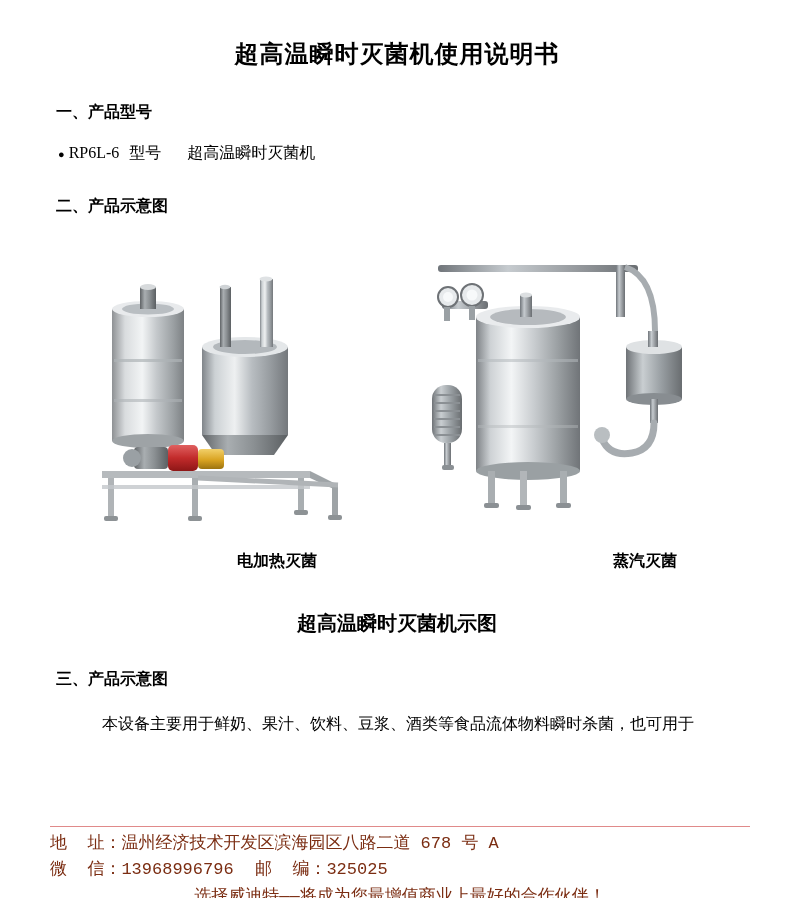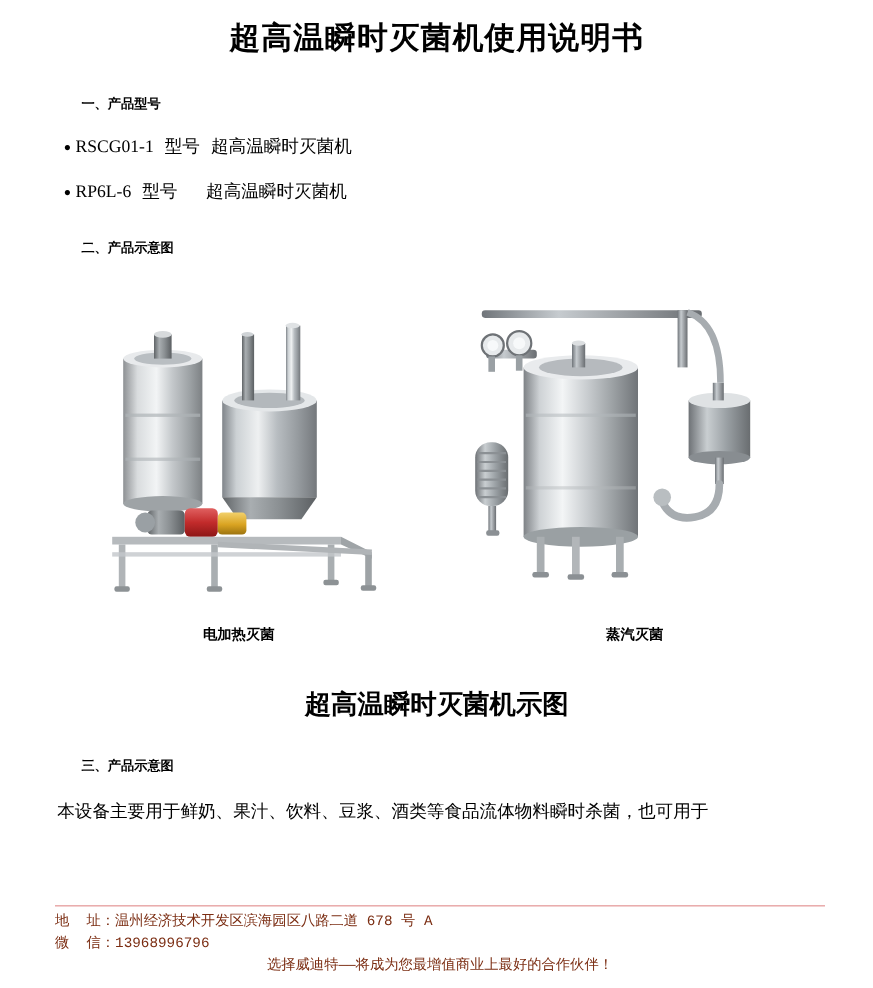--- a/index.html
+++ b/index.html
@@ -17,31 +17,31 @@
   }
   .page {
     position: relative;
     width: 794px;
     height: 898px;
     box-sizing: border-box;
     padding: 0 50px;
   }
   .doc-title {
     text-align: center;
-    font-size: 28px;
+    font-size: 24px;
     font-weight: bold;
-    margin-top: 16px;
+    margin-top: 38px;
     letter-spacing: 1px;
     font-family: "Liberation Serif", "DejaVu Serif", serif;
   }
   .section-heading {
-    font-size: 12px;
+    font-size: 16px;
     font-weight: bold;
     margin-top: 32px;
-    margin-left: 24px;
+    margin-left: 6px;
   }
   .bullet-line {
     font-size: 16px;
     margin-top: 20px;
     margin-left: 8px;
   }
   .bullet-dot {
     font-size: 11px;
     vertical-align: middle;
     margin-right: 4px;
@@ -66,52 +66,53 @@
     width: 300px;
     height: 300px;
   }
   .caption-row {
     display: flex;
     justify-content: center;
     gap: 160px;
     margin-top: 12px;
   }
   .caption {
-    font-size: 13px;
+    font-size: 16px;
     font-weight: bold;
     width: 200px;
-    text-align: center;
+    text-align: right;
   }
   .figure-title {
     text-align: center;
-    font-size: 24px;
+    font-size: 20px;
     font-weight: bold;
     margin-top: 38px;
   }
   .body-text {
     font-size: 16px;
     margin-top: 22px;
     margin-left: 2px;
     line-height: 1.5;
+    text-align: center;
   }
 
   
   .footer {
     position: absolute;
     left: 50px;
     right: 44px;
     bottom: 26px;
   }
   .footer-rule {
     border-top: 1.2px solid #e08a8a;
     margin-bottom: 4px;
   }
   .footer-line {
     font-family: "Liberation Mono", "DejaVu Sans Mono", monospace;
-    font-size: 13px;
+    font-size: 17px;
     color: #7b2d12;
     display: flex;
     white-space: pre;
     line-height: 1.55;
   }
   .footer-line.center {
     justify-content: center;
   }
   .footer-link {
     color: #1a1ad0;
@@ -126,23 +127,20 @@
 </style>
 </head>
 <body>
 
 <div class="page">
 
   <div class="doc-title">超高温瞬时灭菌机使用说明书</div>
 
   <div class="section-heading">一、产品型号</div>
 
-  <div class="bullet-line">
-    <span class="bullet-dot">●</span><span class="model-code">RSCG01-1</span><span class="gap-small"></span><span>型号</span><span class="gap-small"></span><span>超高温瞬时灭菌机</span>
-  </div>
 
   <div class="bullet-line">
     <span class="bullet-dot">●</span><span class="model-code">RP6L-6</span><span class="gap-small"></span><span>型号</span><span class="gap-big"></span><span>超高温瞬时灭菌机</span>
   </div>
 
   <div class="section-heading">二、产品示意图</div>
 
   <div class="figure-row">
 
     <div class="figure-box">
@@ -314,18 +312,19 @@
 
   <div class="footer">
     <div class="footer-rule"></div>
 
     <div class="footer-line">
       <span class="f-col-a"><span>地  址：</span><span>温州经济技术开发区滨海园区八路二道 678 号 A</span></span>
     </div>
 
     <div class="footer-line">
       <span class="f-col-b"><span>微  信：</span><span>13968996796</span></span>
+      <span class="f-col-c"><span>邮  编：</span><span>325025</span></span>
     </div>
 
     <div class="footer-line center">选择威迪特——将成为您最增值商业上最好的合作伙伴！</div>
   </div>
 
 </div>
 
 </body></html>

